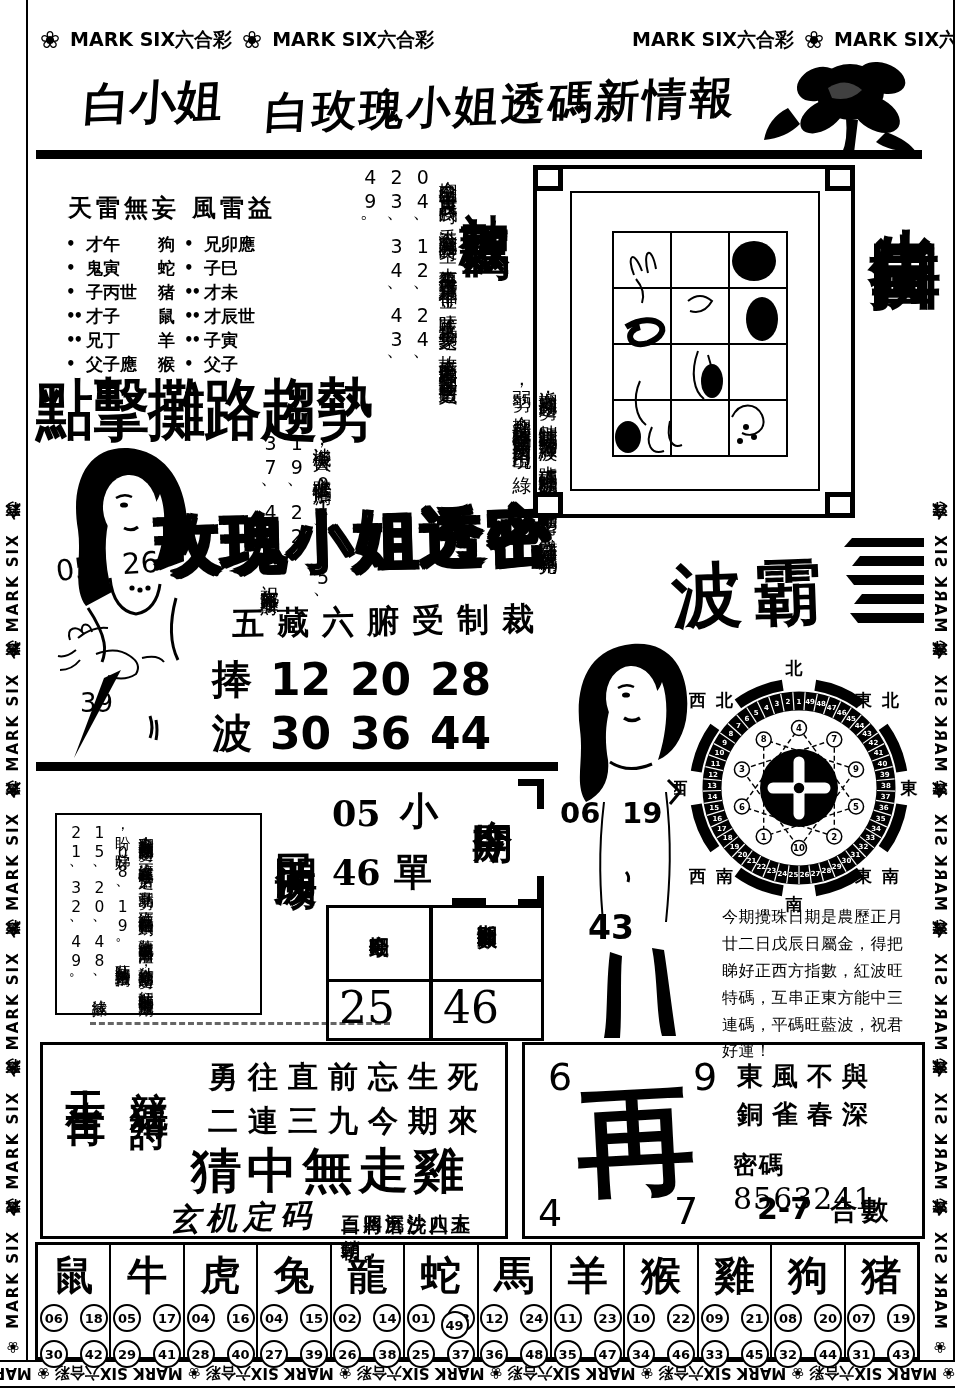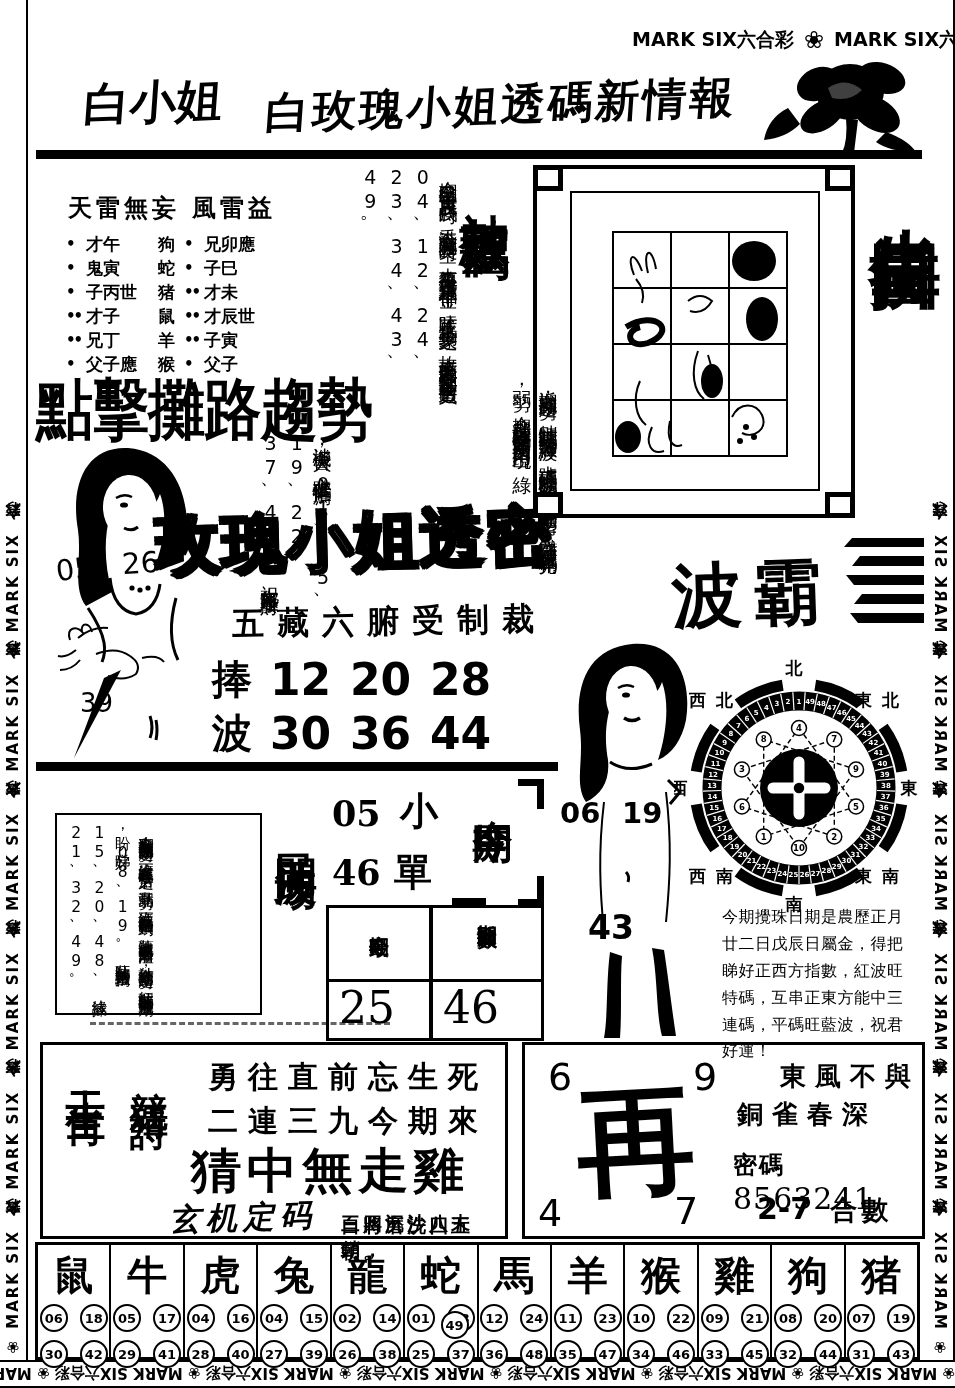--- a/index.html
+++ b/index.html
@@ -80,20 +80,21 @@
 <div id="page">
 
   <div class="side-strip" id="left-strip">
       <div class="v-run">❀  MARK SIX六合彩    ❀  MARK SIX六合彩    ❀  MARK SIX六合彩    ❀  MARK SIX六合彩    ❀  MARK SIX六合彩    ❀  MARK SIX六合彩    </div>
     </div>
   <div class="side-strip" id="right-strip">
       <div class="v-run">❀  MARK SIX六合彩    ❀  MARK SIX六合彩    ❀  MARK SIX六合彩    ❀  MARK SIX六合彩    ❀  MARK SIX六合彩    ❀  MARK SIX六合彩    </div>
     </div>
   <div id="bottom-strip">❀  MARK SIX六合彩    ❀  MARK SIX六合彩    ❀  MARK SIX六合彩    ❀  MARK SIX六合彩    ❀  MARK SIX六合彩    ❀  MARK SIX六合彩    ❀  MARK SIX六合彩    </div>
 
+  <div class="abs brandline" id="brands-left" style="left:34px;top:26px;"><span class="flower">❀</span><span style="padding: 0px 4px;">MARK SIX六合彩</span><span class="flower">❀</span><span style="padding: 0px 4px;">MARK SIX六合彩</span></div>
   <div class="abs brandline" id="brands-right" style="left:628px;top:26px;"><span style="padding: 0px 4px;">MARK SIX六合彩</span><span class="flower">❀</span><span style="padding: 0px 4px;">MARK SIX六合彩</span></div>
 
   <div class="abs callig" style="left:84px;top:72px;font-size:46px;">白小姐</div>
   <div class="abs callig" style="left:266px;top:76px;font-size:44px;letter-spacing:3px;white-space:nowrap;">白玫瑰小姐透碼新情報</div>
 
   <svg class="abs" style="left:758px;top:48px;" width="162" height="106" viewBox="0 0 162 106">
     <g fill="#000">
       <ellipse cx="92" cy="44" rx="34" ry="28"></ellipse>
       <ellipse cx="60" cy="36" rx="22" ry="16" transform="rotate(-25 60 36)"></ellipse>
       <ellipse cx="124" cy="30" rx="24" ry="15" transform="rotate(18 124 30)"></ellipse>
@@ -485,21 +486,21 @@
     <div class="abs serif" style="left:298px;top:142px;font-size:19px;font-weight:700;letter-spacing:3px;margin-top:24px;">三四沉沙八未銷，</div>
     <div class="abs serif" style="left:298px;top:168px;font-size:19px;font-weight:700;letter-spacing:3px;">自將磨洗四五朝。</div>
   </div>
 
   <div class="abs" id="zai-box" style="left:522px;top:1042px;width:403px;height:197px;">
     <div class="abs" style="left:23px;top:10px;font-size:38px;">6</div>
     <div class="abs" style="left:168px;top:10px;font-size:38px;">9</div>
     <div class="abs" style="left:13px;top:146px;font-size:38px;">4</div>
     <div class="abs" style="left:149px;top:144px;font-size:38px;">7</div>
     <div class="abs serif" style="left:52px;top:18px;font-size:118px;font-weight:900;transform:rotate(-3deg);">再</div>
-    <div class="abs serif" style="left:212px;top:14px;font-size:26px;font-weight:900;letter-spacing:9px;margin-left:43px;">東風不與</div>
+    <div class="abs serif" style="left:212px;top:14px;font-size:26px;font-weight:900;letter-spacing:9px;">東風不與</div>
     <div class="abs serif" style="left:212px;top:52px;font-size:26px;font-weight:900;letter-spacing:9px;">銅雀春深</div>
     <div class="abs" style="left:208px;top:104px;">
       <span class="serif" style="font-size:24px;font-weight:900;letter-spacing:2px;">密碼</span>
       <span class="serif" style="font-size:30px;letter-spacing:1px;">8563241</span>
     </div>
     <div class="abs" style="left:232px;top:146px;">
       <span style="font-size:30px;font-weight:bold;">2-7</span>
       <span class="serif" style="font-size:27px;font-weight:900;letter-spacing:4px;margin-left:14px;">合數</span>
     </div>
   </div>

